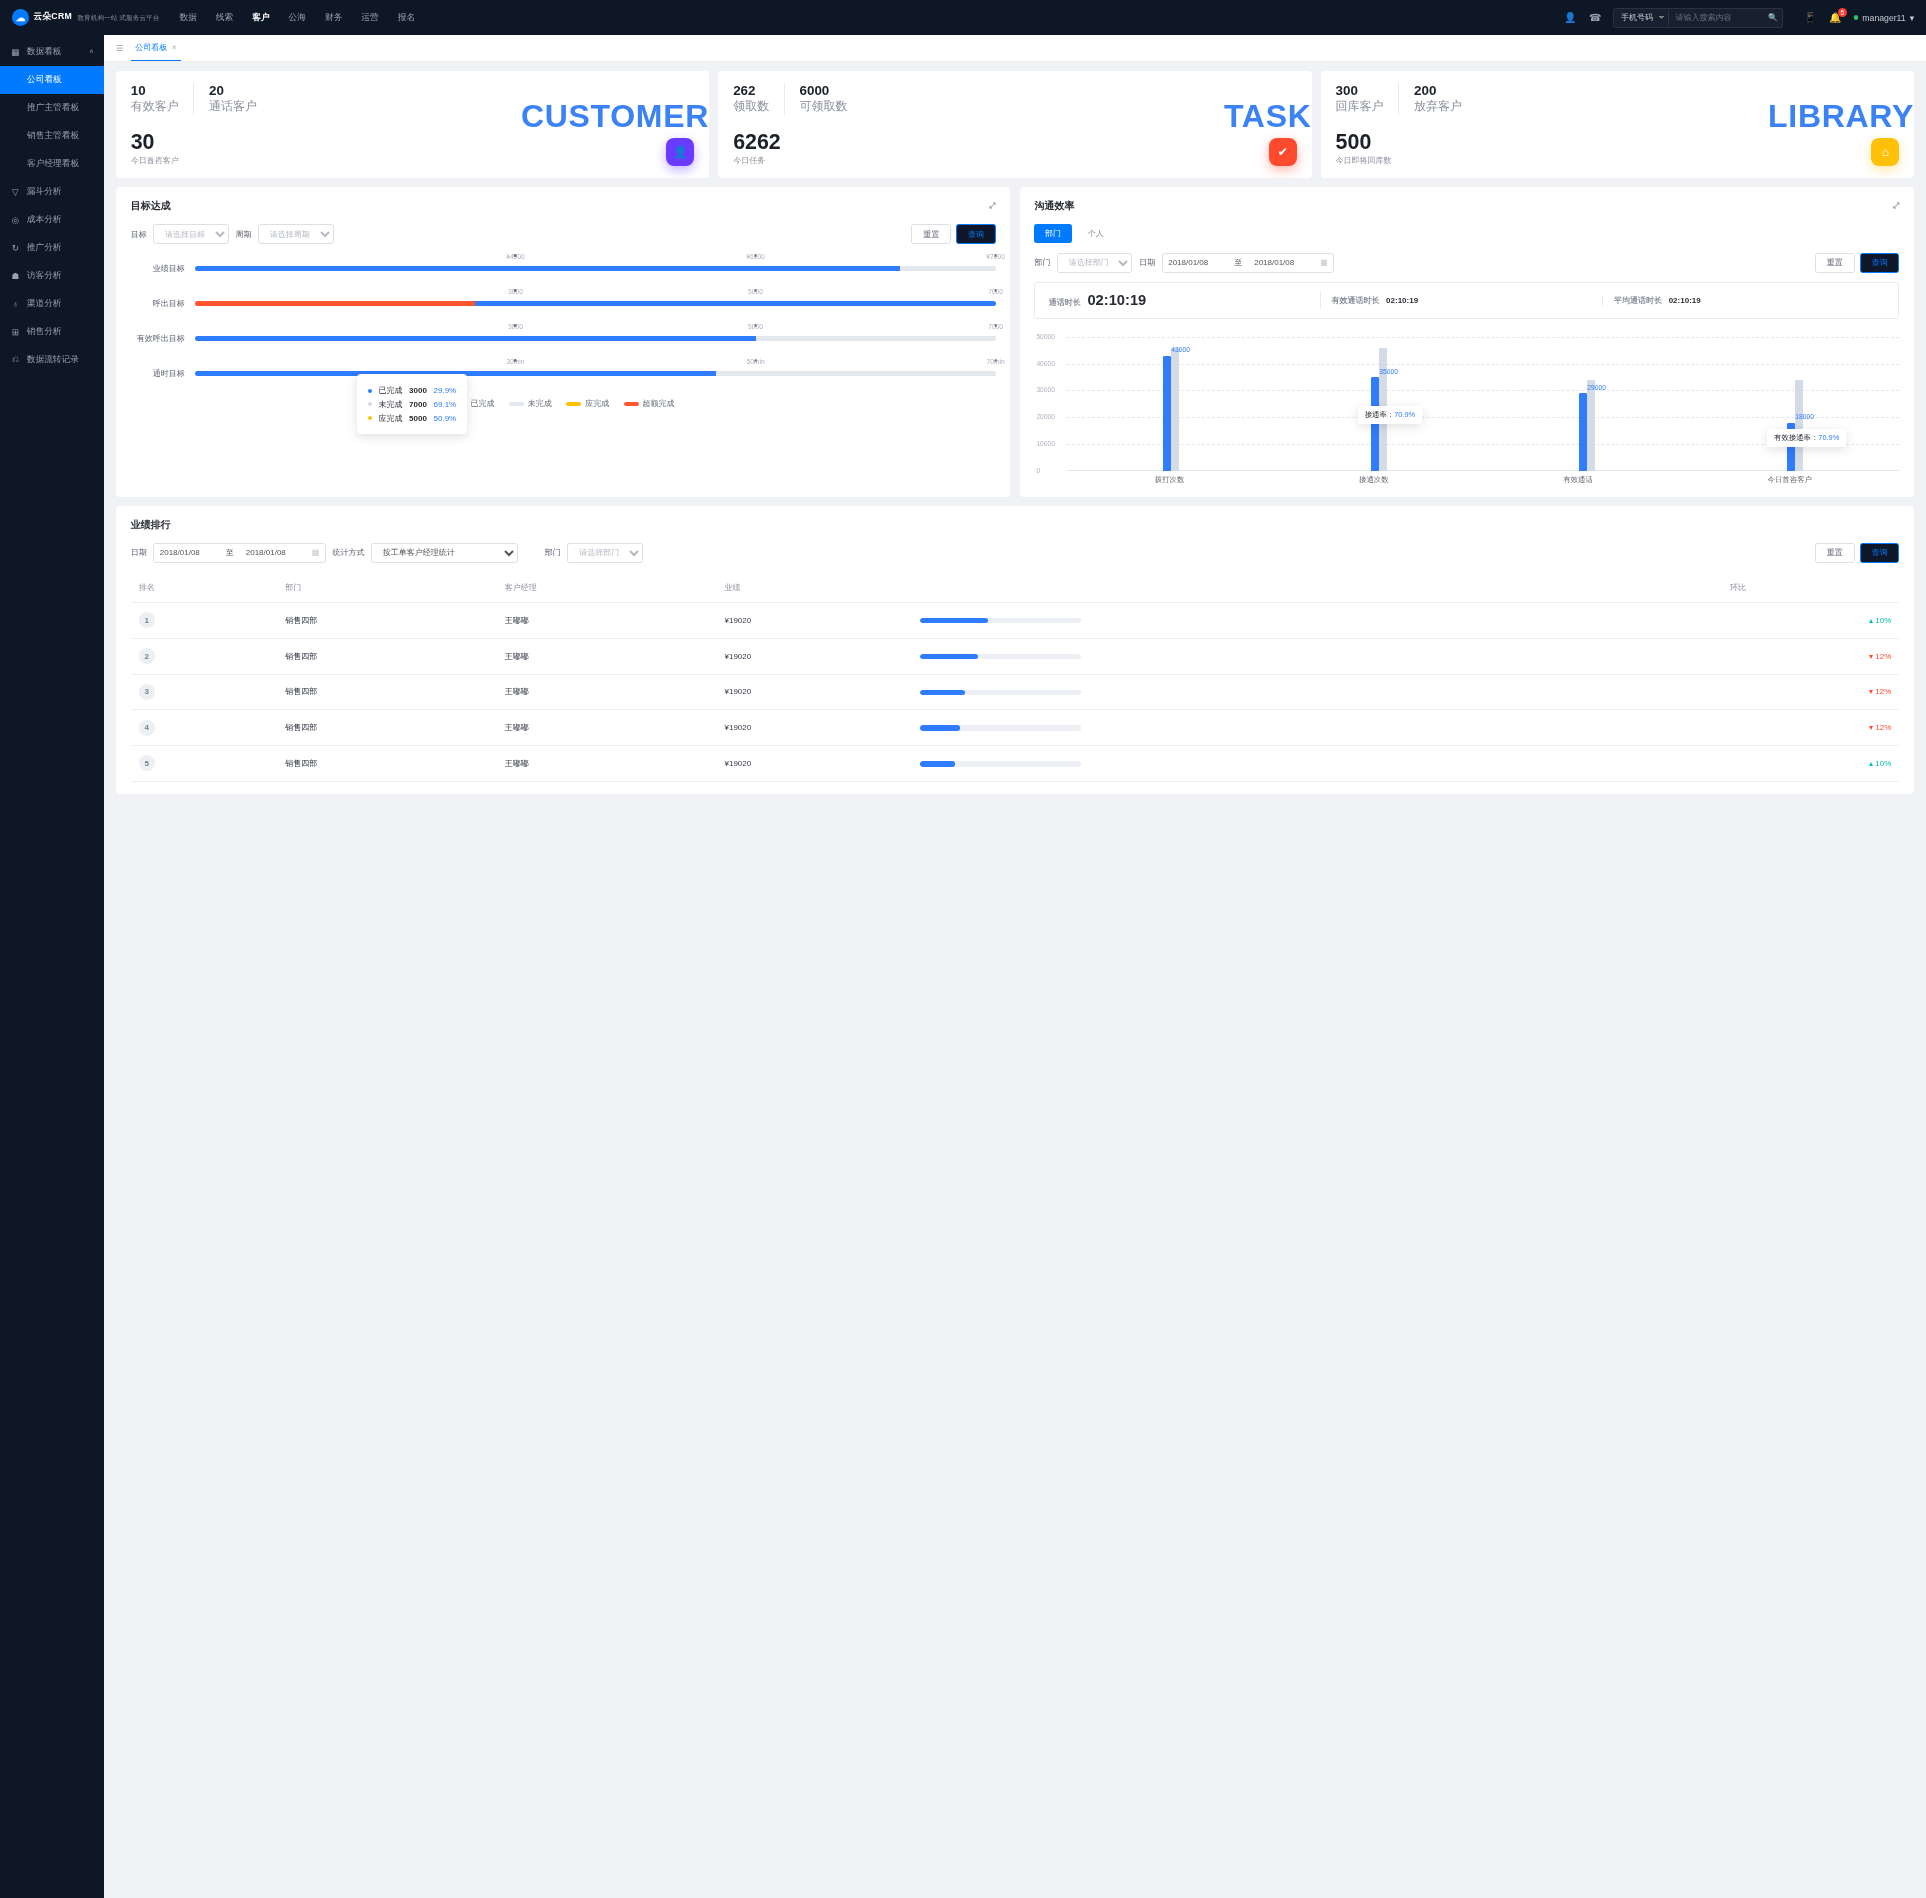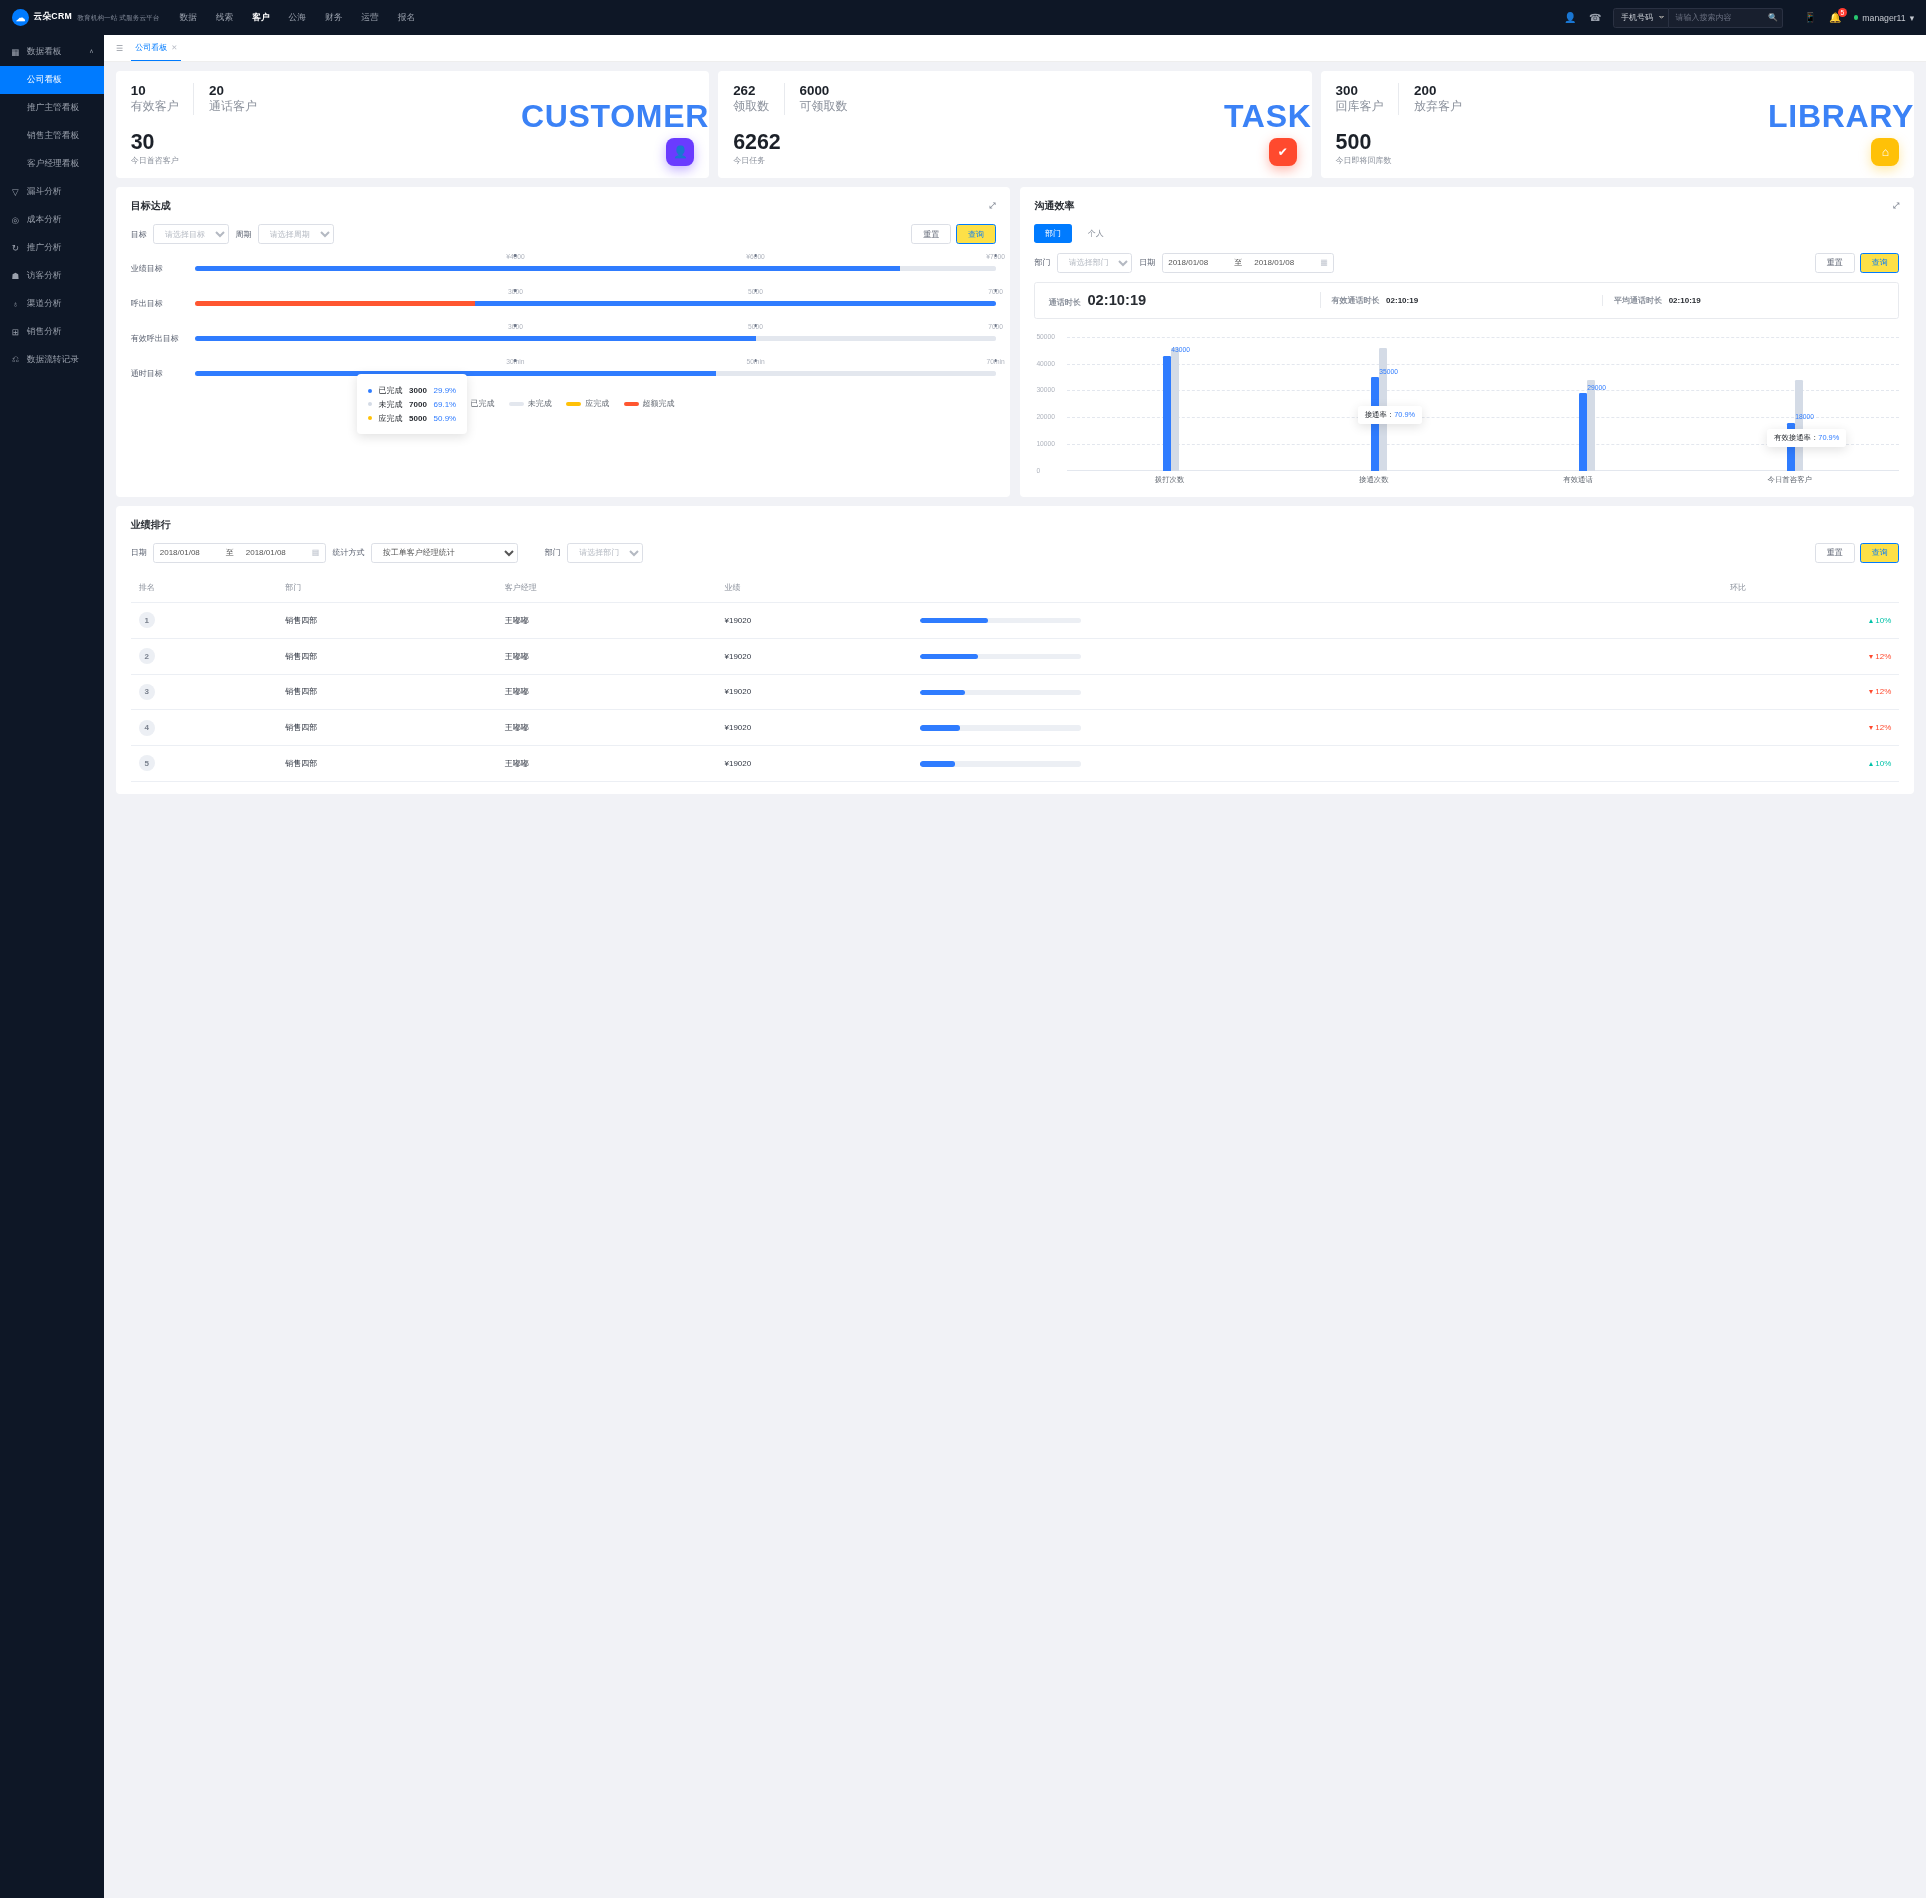--- a/index.html
+++ b/index.html
@@ -53,25 +53,25 @@
     .ico-yellow { background: #ffc107; box-shadow: 0 4px 12px rgba(255,193,7,.35); }
     .row2 { display: grid; grid-template-columns: 1fr 1fr; gap: 9.4px; }
     .card-title { font-size: 10px; font-weight: 700; margin-bottom: 10.7px; display: flex; align-items: center; justify-content: space-between; }
     .card-title-ico { color: #8a909b; font-size: 8px; cursor: pointer; }
     .filter-row { display: flex; align-items: center; gap: 6.7px; margin-bottom: 9.4px; flex-wrap: wrap; }
     .flab { color: #5a6170; font-size: 8px; }
     .sel, .inp, .date-inp { height: 20px; border: 0.7px solid #dcdfe6; border-radius: 2.7px; font-size: 8px; padding: 0 6.7px; color: #555; background:#fff; }
     .sel { min-width: 67px; color:#b4b9c2; }
     .btn { height: 20px; padding: 0 10.7px; border-radius: 2.7px; font-size: 8px; cursor: pointer; }
     .btn-default { border: 0.7px solid #dcdfe6; background: #fff; color: #5a6170; }
-    .btn-primary { border: 0.7px solid #007bff; background: #fde047; color: #007bff; }
+    .btn-primary { border: 0.7px solid #007bff; background: #0f172a; color: #007bff; }
     
     .target-row { display: flex; align-items: center; gap: 10.7px; margin: 24px 0 0; }
     .target-row.first { margin-top: 19px; }
-    .target-name { width: 54px; text-align: left; color: #5a6170; font-size: 8px; }
+    .target-name { width: 54px; text-align: right; color: #5a6170; font-size: 8px; }
     .target-track { flex: 1; position: relative; }
     .target-bar { height: 5.4px; background: #eceff4; border-radius: 2.7px; overflow: hidden; }
     .target-seg { height: 100%; display: inline-block; vertical-align: top; }
     .seg-blue { background: #2f7cff; }
     .seg-red { background: #ff5630; }
     .seg-grey { background: #e3e7ee; }
     .target-marks { position: absolute; top: -13.4px; left: 0; right: 0; font-size: 6.7px; color: #aeb3bd; }
     .target-marks span { position: absolute; transform: translateX(-50%); }
     .target-dot { position: absolute; top: 1.3px; width: 2.7px; height: 2.7px; background: #6e7687; border-radius: 50%; }
     .legend { display: flex; justify-content: center; gap: 14.7px; margin-top: 19px; color: #646a73; font-size: 8px; }

